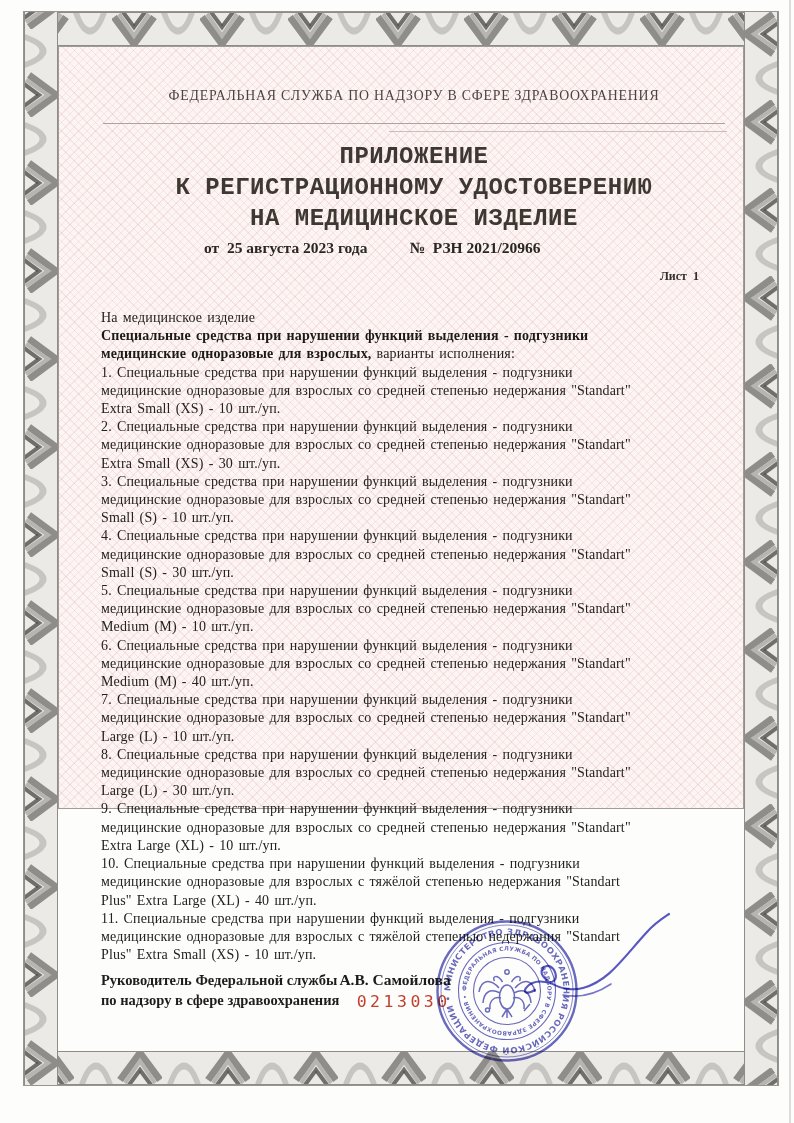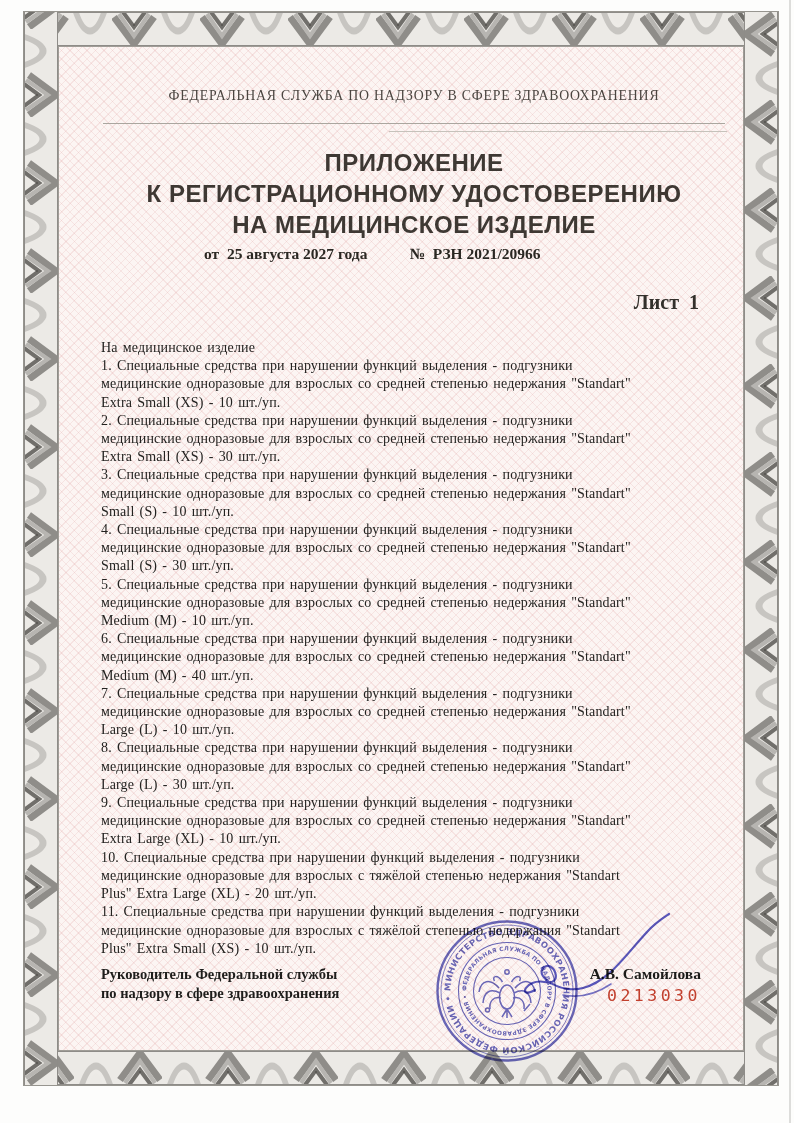--- a/index.html
+++ b/index.html
@@ -14,57 +14,57 @@
     border:1px solid #97958f;
   }
   .strip{position:absolute;height:34px;overflow:visible;line-height:0;}
   #strip-top{left:24px;top:12px;width:754px;}
   #strip-bottom{left:24px;top:1051px;width:754px;transform:rotate(180deg);}
   #strip-left{left:24px;top:1085px;width:1073px;transform-origin:0 0;transform:rotate(-90deg);}
   #strip-right{left:778px;top:12px;width:1073px;transform-origin:0 0;transform:rotate(90deg);}
   .scan-line{position:absolute;right:3px;top:0;width:2px;height:100%;background:#dddddb;}
   
   .page-inner{
-    position:absolute;left:58px;top:46px;width:686px;height:1005px;
+    position:absolute;left:58px;top:46px;width:686px;height:763px;
     box-sizing:border-box;border:1.2px solid #a09d97;
     background:
       repeating-linear-gradient(45deg, rgba(222,158,158,.20) 0 1px, transparent 1px 6px),
       repeating-linear-gradient(-45deg, rgba(222,158,158,.20) 0 1px, transparent 1px 6px),
       #fcf5f3;
     padding:40px 16px 0 42px;
   }
   .preline{white-space:pre-line;}
   .pre{white-space:pre;}
   
   .org-name{
     text-align:center;font-size:13.8px;line-height:17px;letter-spacing:.8px;
     color:#4b4540;
   }
   .sep1{height:0;border-top:1px solid #aaa69f;margin:19px 2px 0 2px;}
   .sep2{height:0;border-top:1px solid #c6c2bb;margin:7px 0 0 46%;}
   .doc-title{
-    margin-top:15px;text-align:center;
-    font-family:Liberation Sans, sans-serif;font-weight:bold;
+    margin-top:9px;text-align:center;
+    font-family:Liberation Mono, monospace;font-weight:bold;
     font-size:24px;line-height:31px;letter-spacing:.5px;color:#3e3833;
   }
   .meta-row{
     display:flex;gap:42px;margin-left:103px;margin-top:5px;
     font-size:15.5px;font-weight:bold;color:#2a2722;
   }
   .sheet-row{
-    text-align:right;padding-right:28px;margin-top:28px;
-    font-size:20px;font-weight:bold;color:#33302b;
+    text-align:right;padding-right:28px;margin-top:12px;
+    font-size:12px;font-weight:bold;color:#33302b;
   }
   
   .body-text{margin-top:25px;font-size:14px;line-height:18.2px;color:#232220;
     letter-spacing:.15px;word-spacing:1.5px;}
   .body-text p{margin:0;}
   .b{font-weight:bold;color:#1b1a18;}
   
-  .footer-row{display:flex;justify-content:space-between;margin-top:7px;}
+  .footer-row{display:flex;justify-content:flex-start;margin-top:7px;}
   .signer-title{font-size:14.5px;line-height:19.5px;font-weight:bold;color:#1e1d1b;}
   .sig-block{text-align:right;padding-right:26px;}
   .signer-name{font-size:15.5px;font-weight:bold;color:#1c1b19;}
   .serial{
     font-family:"DejaVu Sans Mono", monospace;
     font-size:16.5px;letter-spacing:3.5px;color:#c2402e;margin-top:3px;padding-right:0px;
   }
   
   .stamp{position:absolute;left:434px;top:918px;mix-blend-mode:multiply;}
   .signature{position:absolute;left:505px;top:898px;mix-blend-mode:multiply;}
@@ -144,30 +144,32 @@
   <div class="sep1"></div>
   <div class="sep2"></div>
 
   <div class="doc-title">
     <div>ПРИЛОЖЕНИЕ</div>
     <div>К РЕГИСТРАЦИОННОМУ УДОСТОВЕРЕНИЮ</div>
     <div>НА МЕДИЦИНСКОЕ ИЗДЕЛИЕ</div>
   </div>
 
   <div class="meta-row">
-    <span class="pre">от  25 августа 2027 года</span>
+    <span class="pre">от  25 августа 2023 года</span>
     <span class="pre">№  РЗН 2021/20966</span>
   </div>
 
   <div class="sheet-row">
     <span class="pre">Лист  1</span>
   </div>
 
   <div class="body-text">
     <p>На медицинское изделие</p>
+    <p><span class="b preline">Специальные средства при нарушении функций выделения - подгузники
+медицинские одноразовые для взрослых,</span><span> варианты исполнения:</span></p>
     <p class="preline">1. Специальные средства при нарушении функций выделения - подгузники
 медицинские одноразовые для взрослых со средней степенью недержания "Standart"
 Extra Small (XS) - 10 шт./уп.</p>
     <p class="preline">2. Специальные средства при нарушении функций выделения - подгузники
 медицинские одноразовые для взрослых со средней степенью недержания "Standart"
 Extra Small (XS) - 30 шт./уп.</p>
     <p class="preline">3. Специальные средства при нарушении функций выделения - подгузники
 медицинские одноразовые для взрослых со средней степенью недержания "Standart"
 Small (S) - 10 шт./уп.</p>
     <p class="preline">4. Специальные средства при нарушении функций выделения - подгузники
@@ -183,21 +185,21 @@
 медицинские одноразовые для взрослых со средней степенью недержания "Standart"
 Large (L) - 10 шт./уп.</p>
     <p class="preline">8. Специальные средства при нарушении функций выделения - подгузники
 медицинские одноразовые для взрослых со средней степенью недержания "Standart"
 Large (L) - 30 шт./уп.</p>
     <p class="preline">9. Специальные средства при нарушении функций выделения - подгузники
 медицинские одноразовые для взрослых со средней степенью недержания "Standart"
 Extra Large (XL) - 10 шт./уп.</p>
     <p class="preline">10. Специальные средства при нарушении функций выделения - подгузники
 медицинские одноразовые для взрослых с тяжёлой степенью недержания "Standart
-Plus" Extra Large (XL) - 20 шт./уп.</p>
+Plus" Extra Large (XL) - 40 шт./уп.</p>
     <p class="preline">11. Специальные средства при нарушении функций выделения - подгузники
 медицинские одноразовые для взрослых с тяжёлой степенью недержания "Standart
 Plus" Extra Small (XS) - 10 шт./уп.</p>
   </div>
 
   <div class="footer-row">
     <div class="signer-title preline">Руководитель Федеральной службы
 по надзору в сфере здравоохранения</div>
     <div class="sig-block">
       <div class="signer-name">А.В. Самойлова</div>

